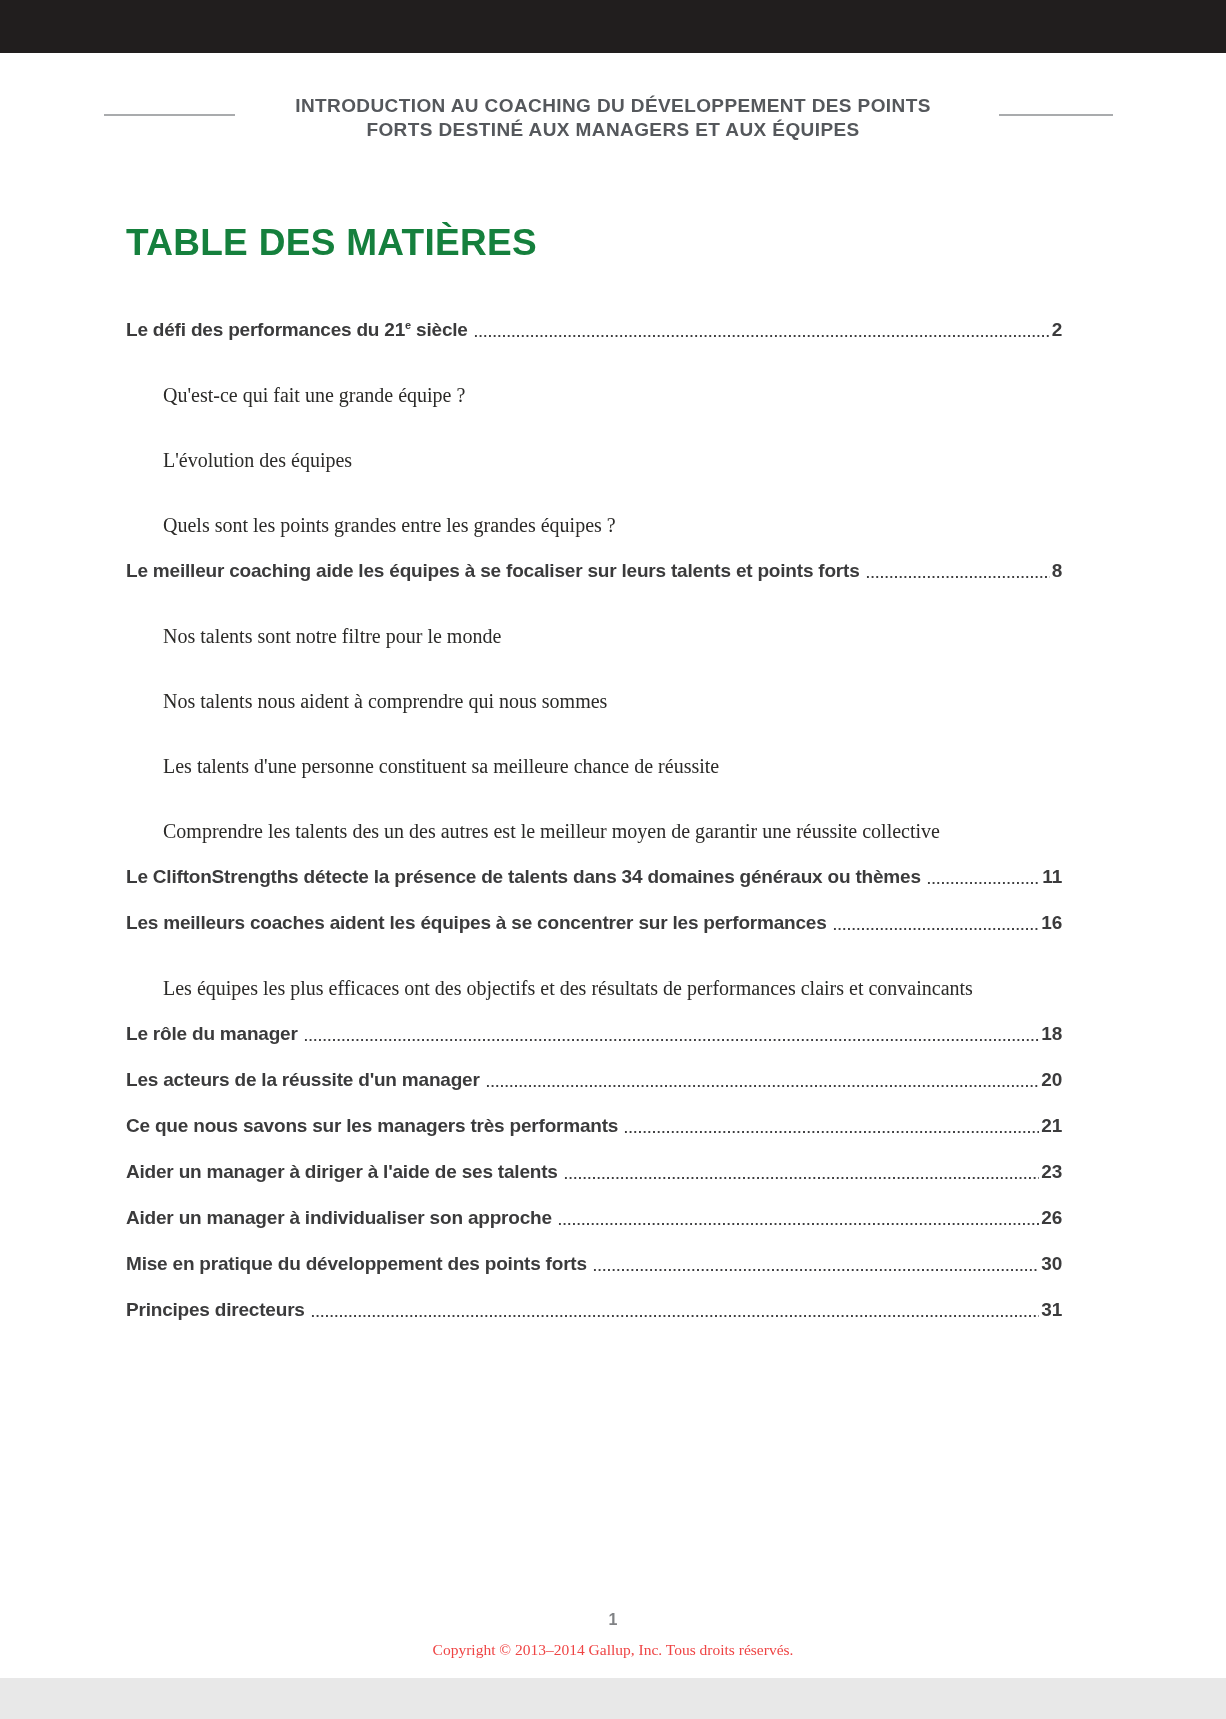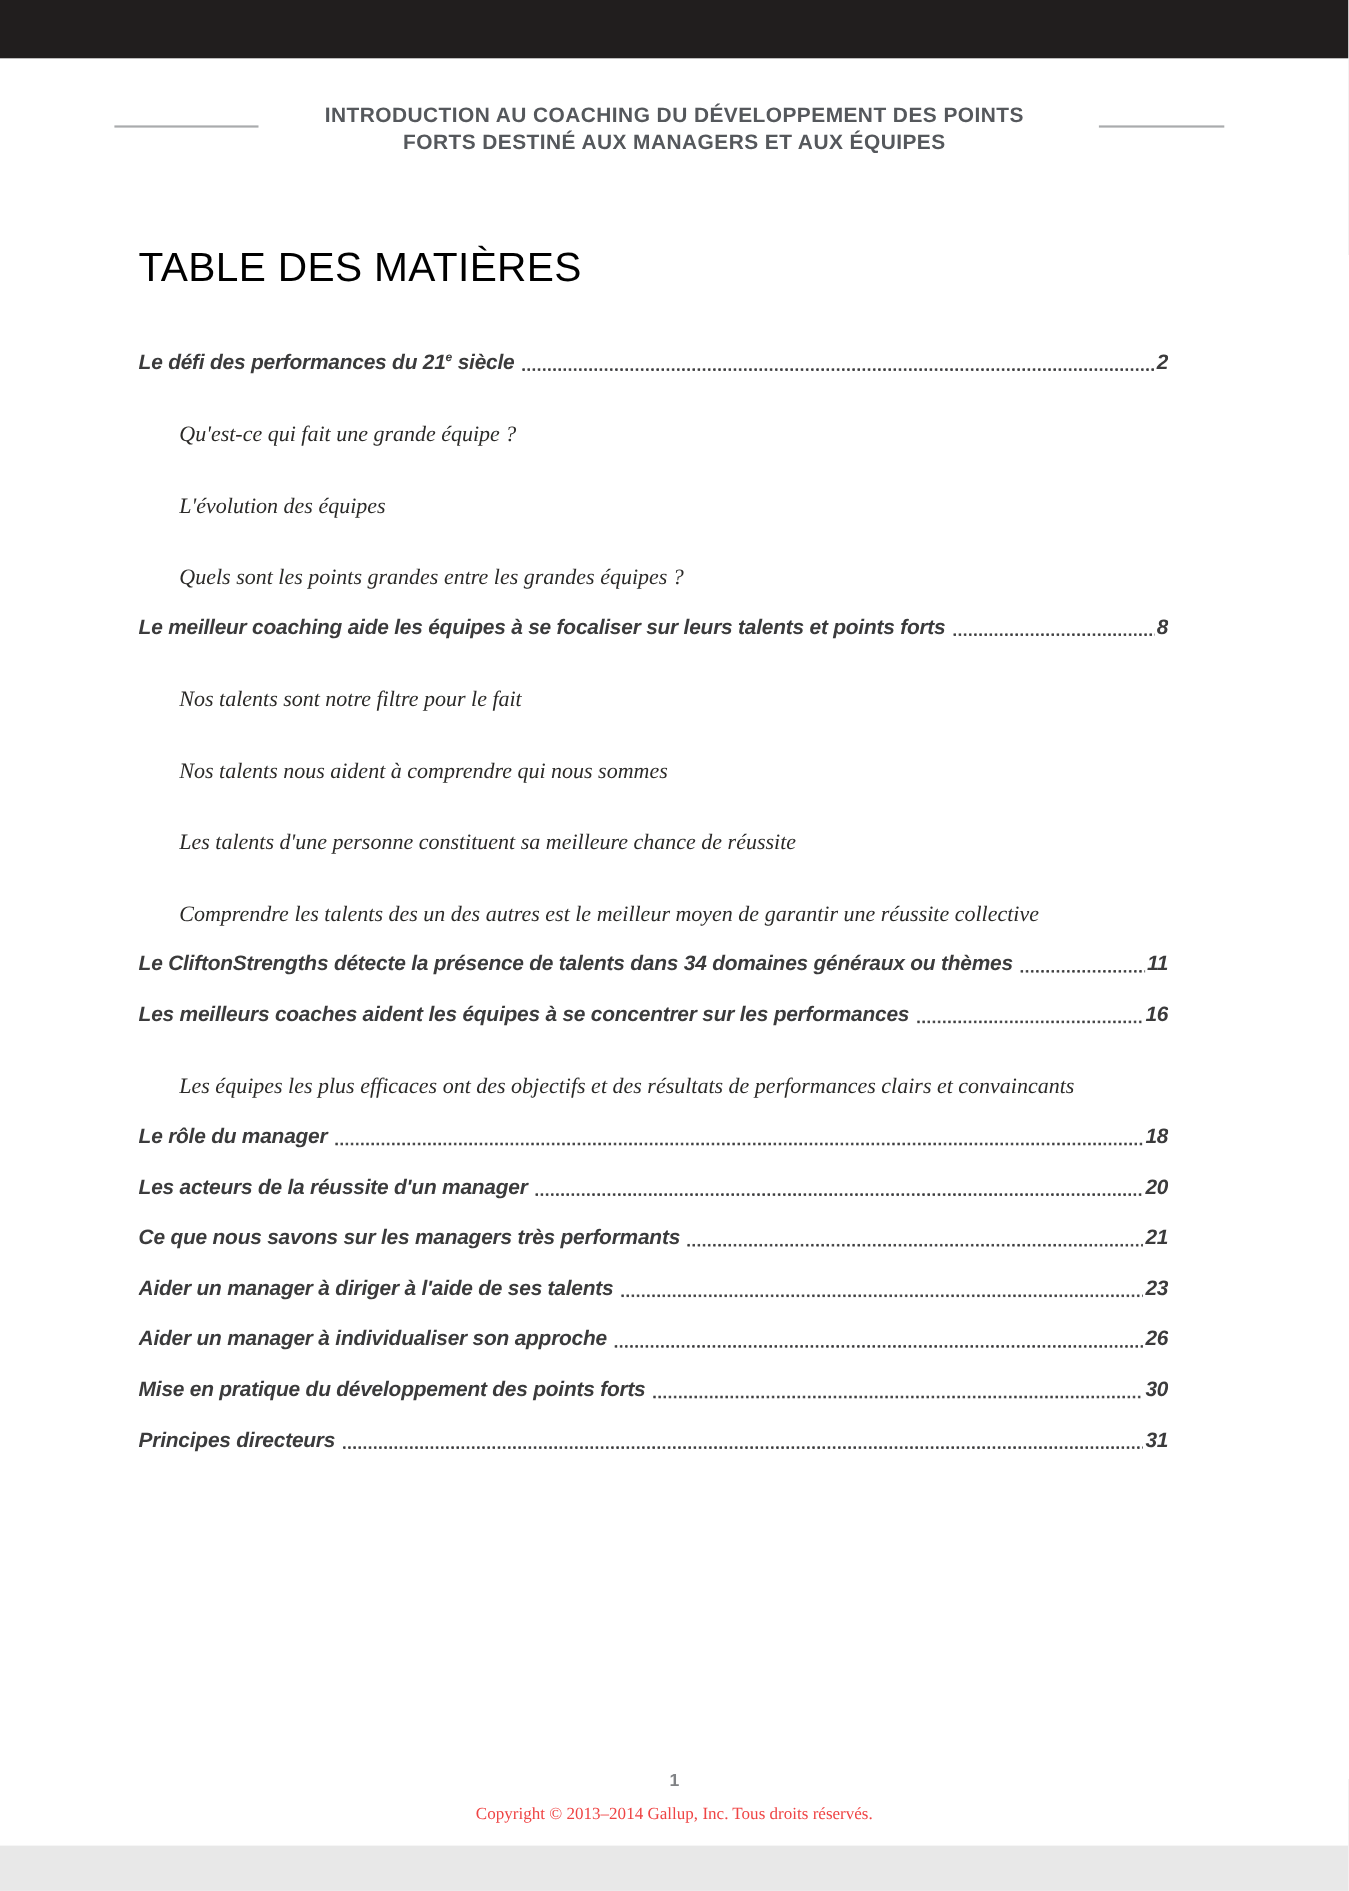--- a/index.html
+++ b/index.html
@@ -49,41 +49,40 @@
   .rh-rule.left  { left: 104px; width: 131px; }
   .rh-rule.right { left: 999px; width: 114px; }
 
   
   .toc-title {
     position: absolute;
     left: 126px;
     top: 222px;
     font-size: 37px;
     line-height: 42px;
-    font-weight: 400;
+    font-weight: 700;
     letter-spacing: 0.3px;
-    color: #000000;
+    color: #15803d;
   }
 
   
   .toc-list {
     position: absolute;
     left: 126px;
     top: 318px;
     width: 936px;
   }
   .toc-row {
     display: flex;
     align-items: flex-end;
     line-height: 24px;
     height: 24px;
     margin-bottom: 22px;
     white-space: nowrap;
     overflow: hidden;
-    font-style: italic;
   }
   .toc-row.main {
     font-size: 19px;
     font-weight: 700;
     letter-spacing: -0.2px;
     color: #3b3b3c;
   }
   .toc-row.main .toc-label { flex: 0 0 auto; }
   .toc-row.main sup {
     font-size: 11px;
@@ -165,21 +164,21 @@
       </div>
       <div class="toc-row sub">
         <span class="toc-label">Quels sont les points grandes entre les grandes équipes ?</span>
       </div>
       <div class="toc-row main">
         <span class="toc-label">Le meilleur coaching aide les équipes à se focaliser sur leurs talents et points forts</span>
         <span class="leader"></span>
         <span class="pagenum">8</span>
       </div>
       <div class="toc-row sub">
-        <span class="toc-label">Nos talents sont notre filtre pour le fait</span>
+        <span class="toc-label">Nos talents sont notre filtre pour le monde</span>
       </div>
       <div class="toc-row sub">
         <span class="toc-label">Nos talents nous aident à comprendre qui nous sommes</span>
       </div>
       <div class="toc-row sub">
         <span class="toc-label">Les talents d'une personne constituent sa meilleure chance de réussite</span>
       </div>
       <div class="toc-row sub">
         <span class="toc-label">Comprendre les talents des un des autres est le meilleur moyen de garantir une réussite collective</span>
       </div>

